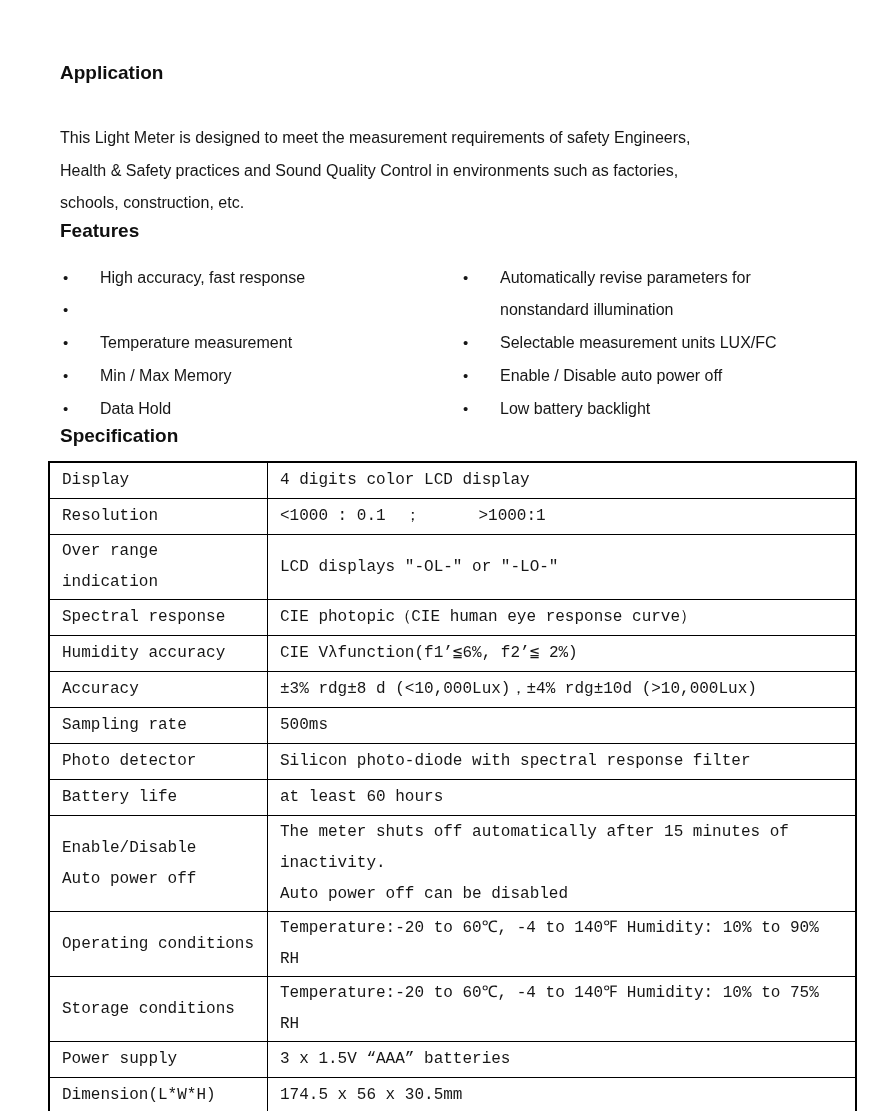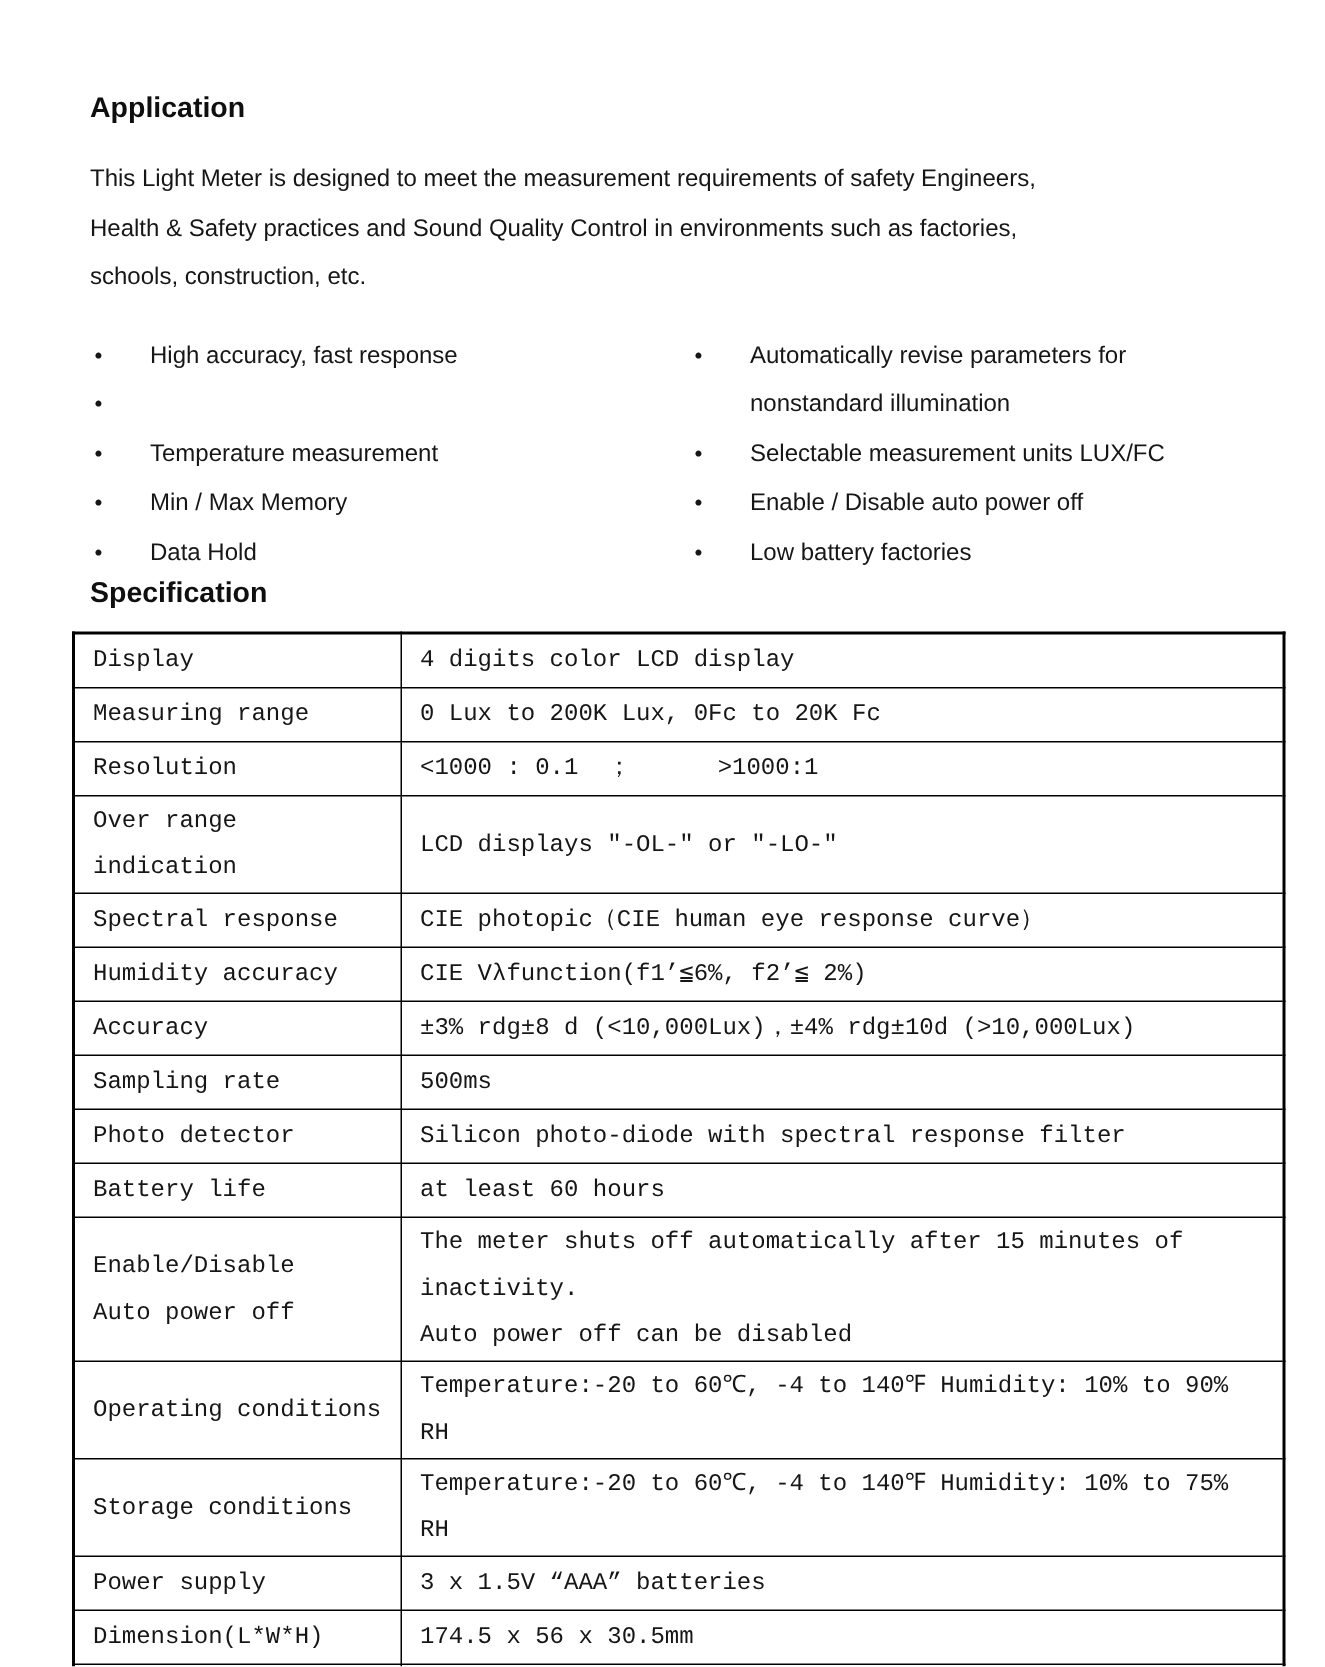--- a/index.html
+++ b/index.html
@@ -20,21 +20,21 @@
     padding-top: 62px;
   }
   h2.sec-heading {
     font-size: 19px;
     font-weight: bold;
     color: #0f0f0f;
     margin: 0 16px 0 60px;
     line-height: 22px;
   }
   .app-body {
-    margin: 20px 28px 0 60px;
+    margin: 38px 28px 0 60px;
     width: 800px;
     line-height: 32.5px;
     white-space: pre-wrap;
   }
   .features-heading {
     margin-top: 28px;
   }
   .features-cols {
     display: flex;
     margin: 20px 0 0 60px;
@@ -90,20 +90,21 @@
 </head>
 <body>
 
 <div class="page">
 
   <h2 class="sec-heading">Application</h2>
   <p class="app-body">This Light Meter is designed to meet the measurement requirements of safety Engineers,
 Health &amp; Safety practices and Sound Quality Control in environments such as factories,
 schools, construction, etc.</p>
 
+  <h2 class="sec-heading features-heading">Features</h2>
   <div class="features-cols">
     <ul class="features-col left">
       <li class="feature-item">
         <span class="bullet">•</span>
         <span class="feature-text">High accuracy, fast response</span>
       </li>
       <li class="feature-item">
         <span class="bullet">•</span>
       </li>
       <li class="feature-item">
@@ -128,36 +129,32 @@
       <li class="feature-item">
         <span class="bullet">•</span>
         <span class="feature-text">Selectable measurement units LUX/FC</span>
       </li>
       <li class="feature-item">
         <span class="bullet">•</span>
         <span class="feature-text">Enable / Disable auto power off</span>
       </li>
       <li class="feature-item">
         <span class="bullet">•</span>
-        <span class="feature-text">Low battery factories</span>
+        <span class="feature-text">Low battery backlight</span>
       </li>
     </ul>
   </div>
 
   <h2 class="sec-heading spec-heading">Specification</h2>
 
   <table class="spec-table">
     <tbody>
       <tr>
         <td class="spec-label">Display</td>
         <td class="spec-value">4 digits color LCD display</td>
-      </tr>
-      <tr>
-        <td class="spec-label">Measuring range</td>
-        <td class="spec-value">0 Lux to 200K Lux, 0Fc to 20K Fc</td>
       </tr>
       <tr>
         <td class="spec-label">Resolution</td>
         <td class="spec-value">&lt;1000 : 0.1  ；      &gt;1000:1</td>
       </tr>
       <tr>
         <td class="spec-label">Over range indication</td>
         <td class="spec-value">LCD displays "-OL-" or "-LO-"</td>
       </tr>
       <tr>

